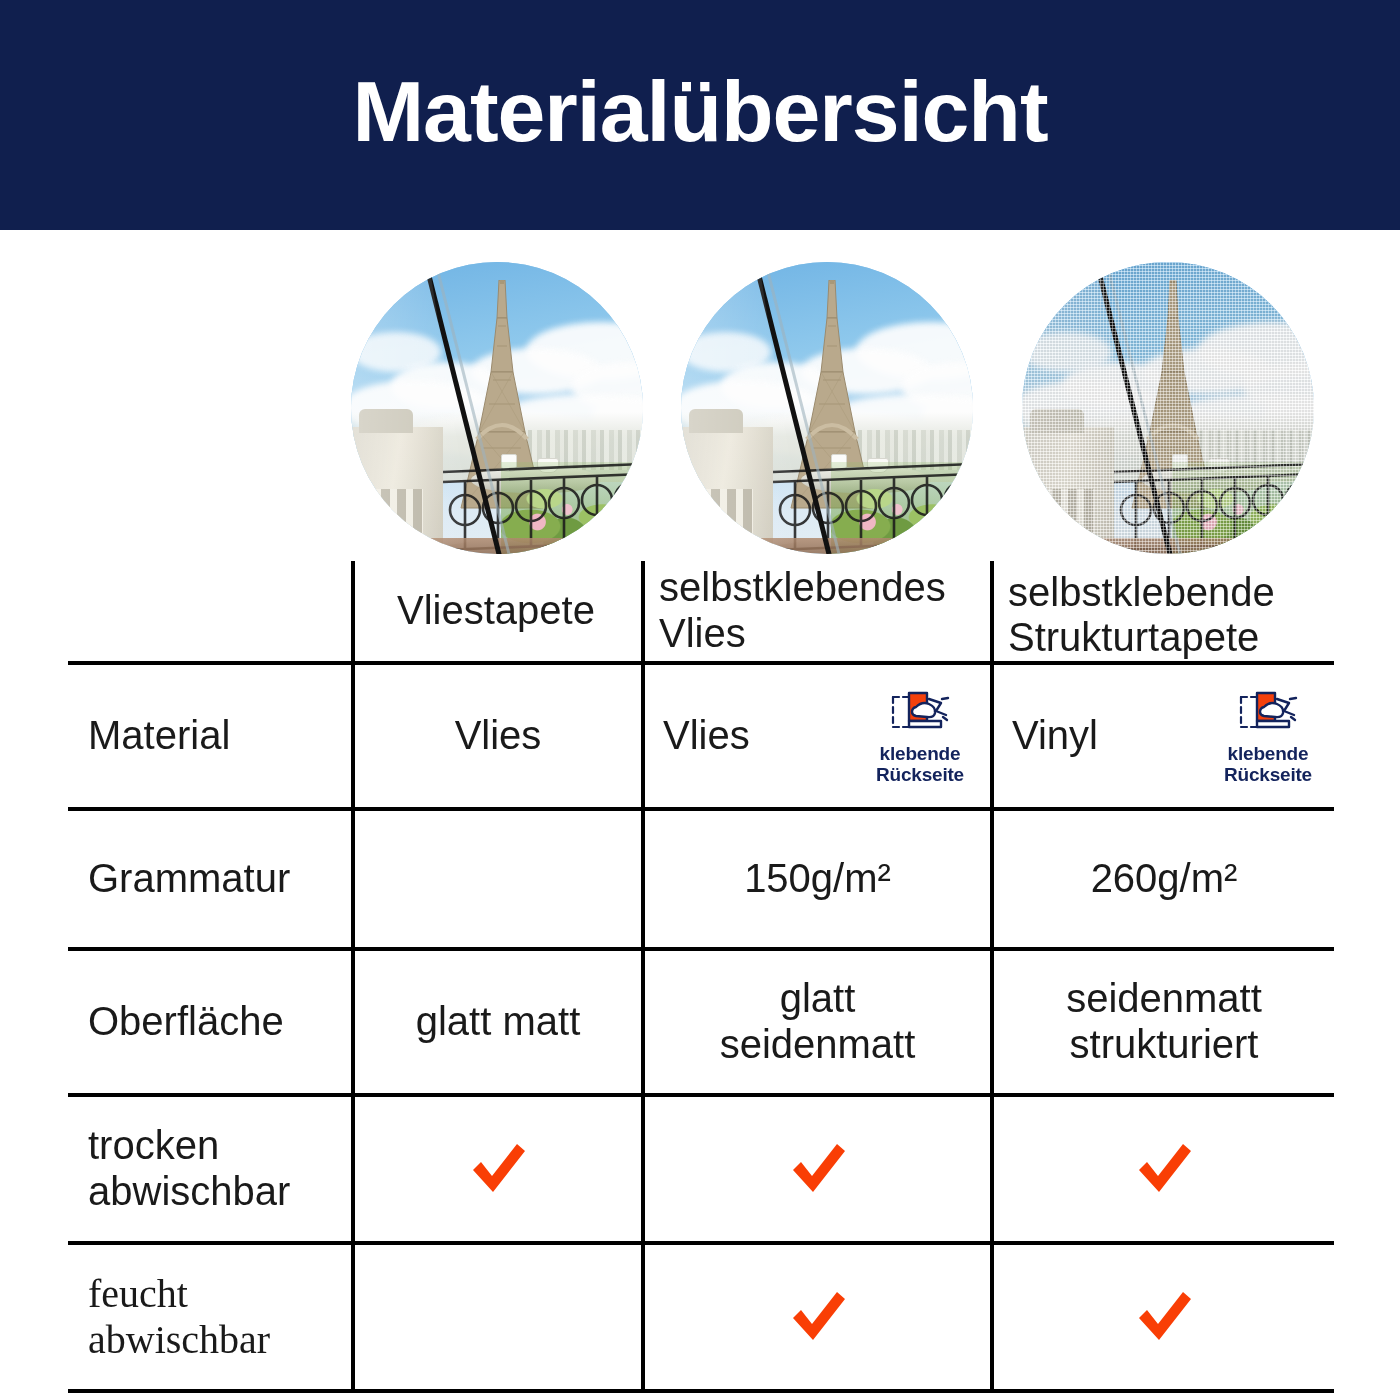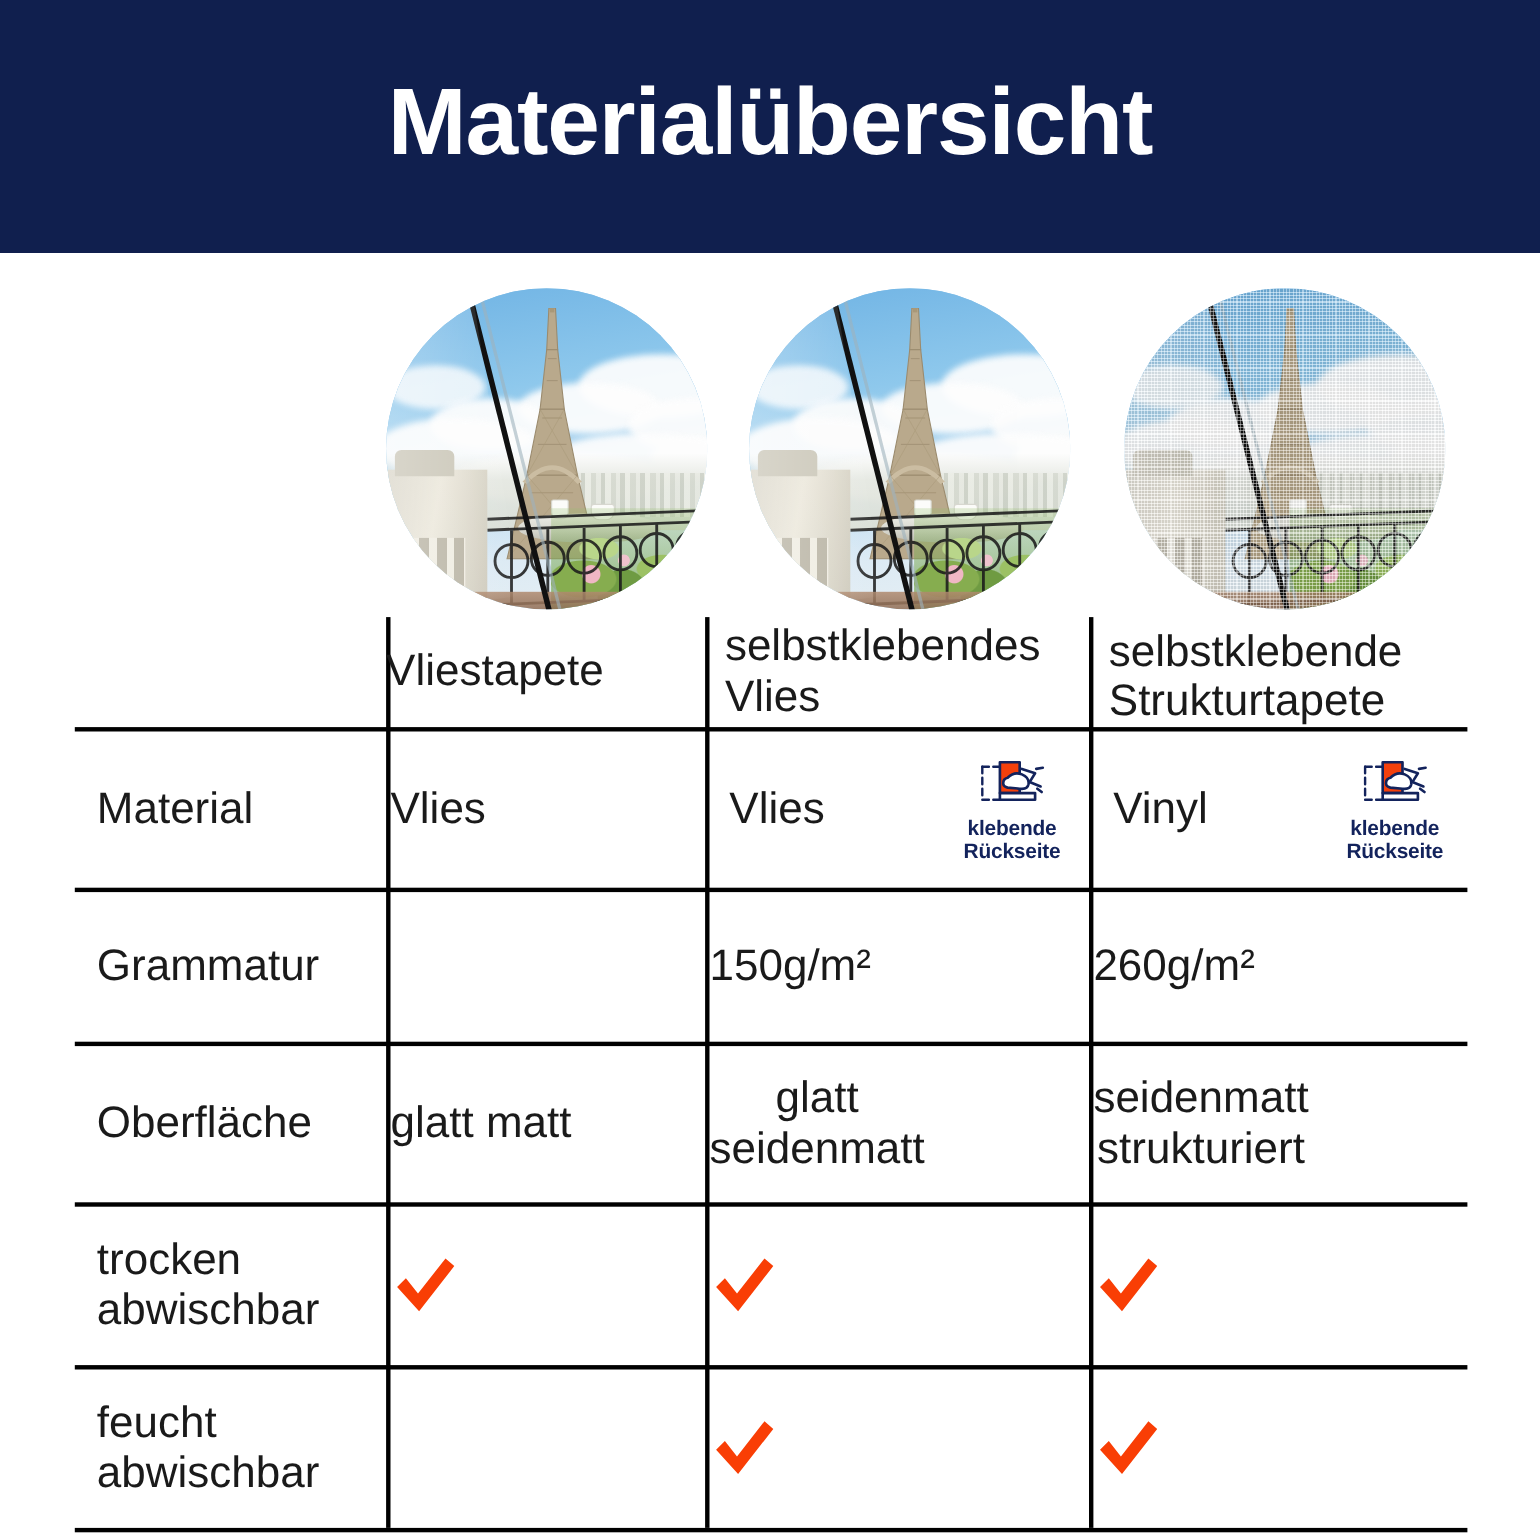--- a/index.html
+++ b/index.html
@@ -147,21 +147,21 @@
     opacity: .85;
   }
 
   
   .table { position: absolute; left: 68px; top: 555px; width: 1266px; height: 838px; }
 
   .hline { position: absolute; left: 0; width: 1266px; height: 4px; background: #000; }
   .vline { position: absolute; width: 4px; background: #000; }
 
   .cell { position: absolute; display: flex; align-items: center; }
-  .cell.center { justify-content: flex-start; text-align: center; }
+  .cell.center { justify-content: center; text-align: center; }
   .cell.left { justify-content: flex-start; text-align: left; }
 
   .txt { color: #1a1a1a; font-size: 40px; line-height: 1.14; font-weight: 400; }
   .txt.rowlabel { font-size: 40px; }
 
   
   .badge { display: flex; flex-direction: column; align-items: center; width: 128px; }
   .badge-label {
     color: #13235c; font-size: 19px; font-weight: bold; line-height: 1.12;
     text-align: center; margin-top: 4px; letter-spacing: -.2px;
@@ -530,21 +530,21 @@
     <svg class="check" viewBox="0 0 62 58">
       <path d="M6 30 L14 22 L25 36 L50 4 L58 11 L26 52 Z" fill="#f93e05"></path>
     </svg>
   </div>
   <div class="cell center" style="left:926px; top:542px; width:340px; height:144px;">
     <svg class="check" viewBox="0 0 62 58">
       <path d="M6 30 L14 22 L25 36 L50 4 L58 11 L26 52 Z" fill="#f93e05"></path>
     </svg>
   </div>
 
-  <div class="cell left" style="left:0px; top:690px; width:283px; height:144px; padding-left:20px;">
+  <div class="cell left" style="left:0px; top:690px; width:283px; height:144px; padding-left:20px;font-family:Liberation Serif, serif;">
     <span class="txt rowlabel">
       <span>feucht</span><br>
       <span>abwischbar</span>
     </span>
   </div>
   <div class="cell center" style="left:287px; top:690px; width:286px; height:144px;"></div>
   <div class="cell center" style="left:577px; top:690px; width:345px; height:144px;">
     <svg class="check" viewBox="0 0 62 58">
       <path d="M6 30 L14 22 L25 36 L50 4 L58 11 L26 52 Z" fill="#f93e05"></path>
     </svg>

